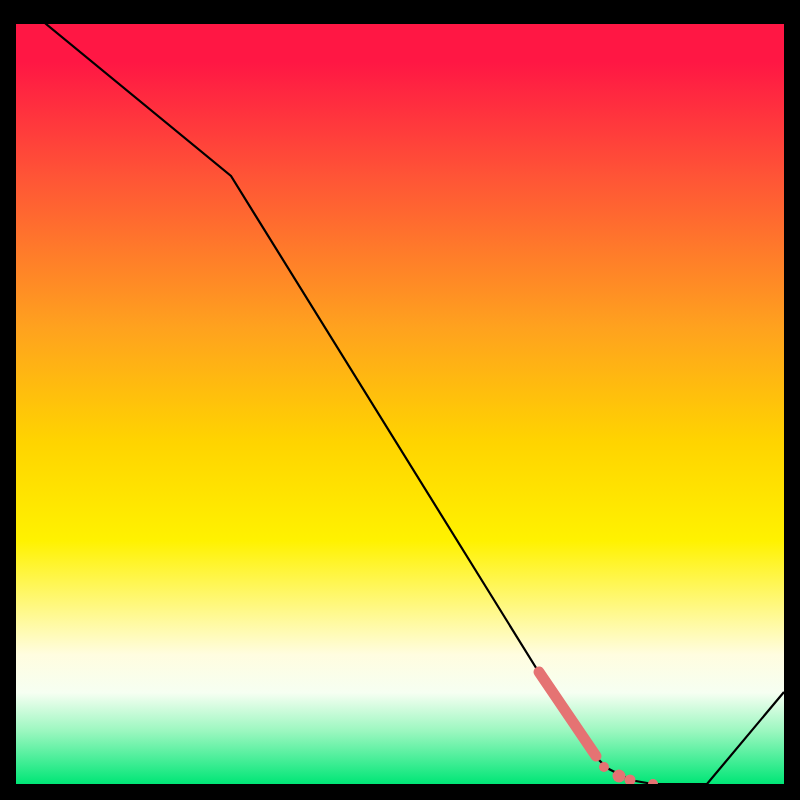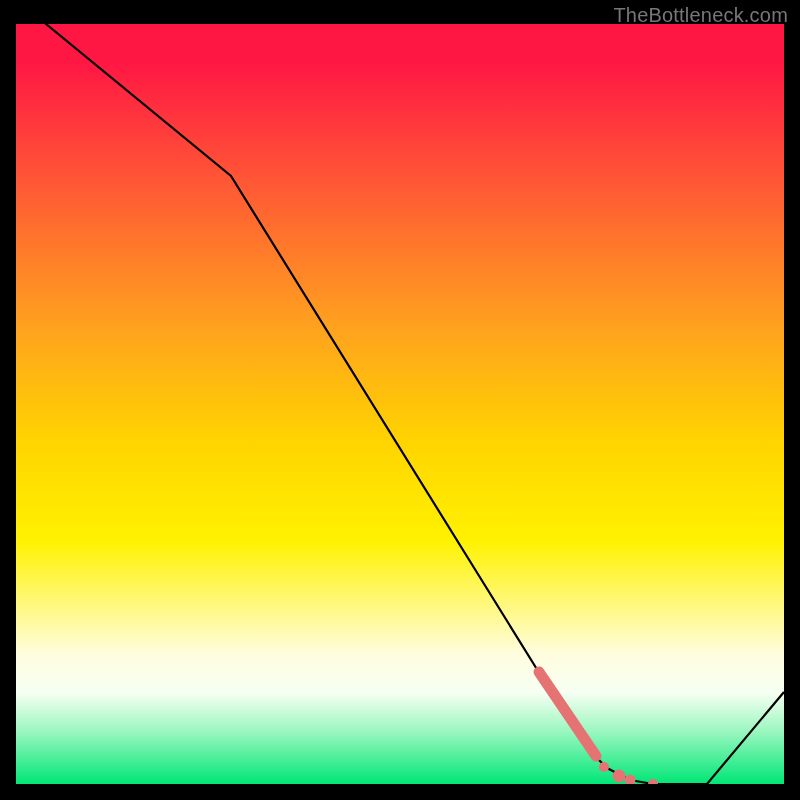--- a/index.html
+++ b/index.html
@@ -77,14 +77,13 @@
                L 637 760
                L 691 760
                L 768 668" fill="none" stroke="#000" stroke-width="2.2"></path>
       <line x1="523" y1="648" x2="580" y2="732" stroke="#e57373" stroke-width="11" stroke-linecap="round"></line>
       <circle cx="588" cy="743" r="5" fill="#e57373"></circle>
       <circle cx="603" cy="752" r="6.5" fill="#e57373"></circle>
       <circle cx="614" cy="756" r="5.5" fill="#e57373"></circle>
       <circle cx="637" cy="760" r="5" fill="#e57373"></circle>
     </svg>
   </div>
-  <div class="attribution">TheBottleneck.com</div>
 </div>
 
 </body></html>

